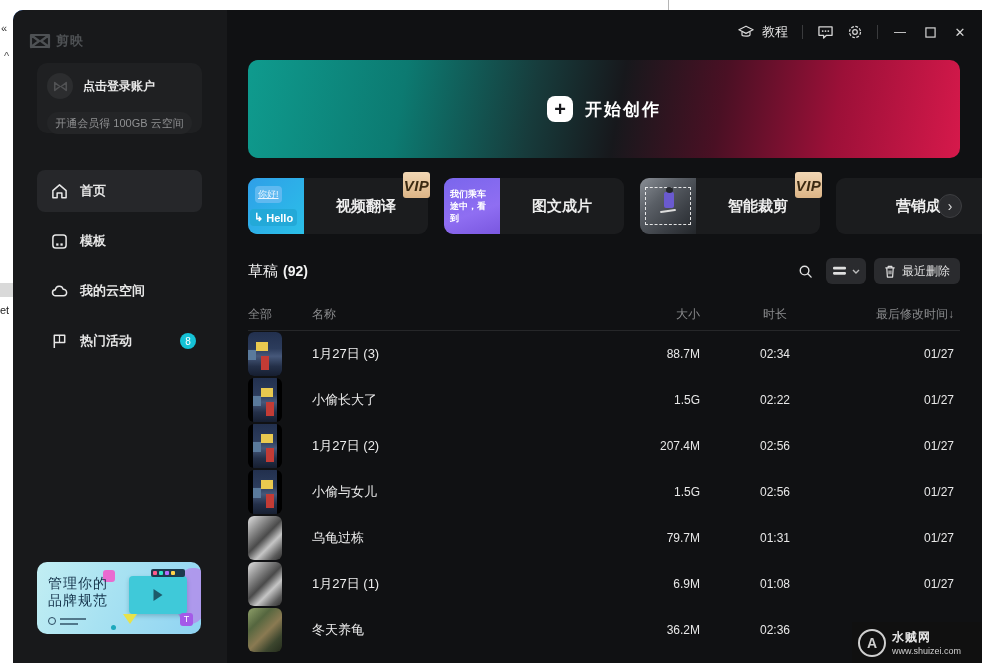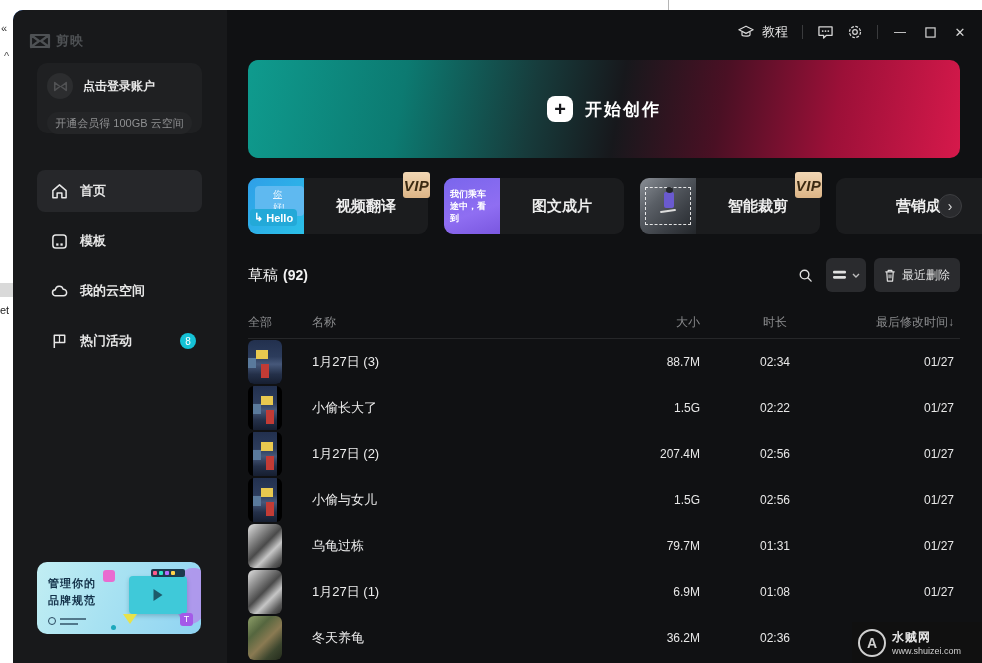--- a/index.html
+++ b/index.html
@@ -35,21 +35,21 @@
   .nav-item { height:42px; border-radius:8px; display:flex; align-items:center; gap:12px; padding:0 14px; cursor:pointer; color:#d9d9d9; position:relative; }
   .nav-item.active { background:#26272a; }
   .nav-icon { width:17px; height:17px; flex:none; }
   .nav-icon svg { display:block; }
   .nav-label { font-size:13px; font-weight:bold; color:#e6e6e6; }
   .nav-badge { position:absolute; right:6px; top:50%; transform:translateY(-50%); min-width:16px; height:16px; border-radius:8px;
                background:#15c2d6; color:#ffffff; font-size:10px; display:flex; align-items:center; justify-content:center; padding:0 4px; }
 
   .promo { position:absolute; left:24px; top:552px; width:164px; height:72px; border-radius:10px; overflow:hidden;
            background:linear-gradient(115deg,#c2eef3 0%,#a8e2f2 45%,#8fd3f2 100%); }
-  .promo-title { position:absolute; left:11px; top:13px; font-size:11px; font-weight:bold; line-height:17px; color:#14324a; letter-spacing:1px; }
+  .promo-title { position:absolute; left:11px; top:13px; font-size:14px; font-weight:normal; line-height:17px; color:#14324a; letter-spacing:1px; }
   .promo-logo-row { position:absolute; left:11px; bottom:9px; display:flex; align-items:center; gap:4px; }
   .promo-logo-dot { width:8px; height:8px; border:1px solid #2a4a60; border-radius:50%; }
   .promo-logo-lines { width:26px; height:7px; background:
       linear-gradient(#2a4a60,#2a4a60) 0 0/26px 2px no-repeat,
       linear-gradient(#2a4a60,#2a4a60) 0 5px/18px 2px no-repeat; opacity:.7; }
   .promo-player { position:absolute; right:14px; top:14px; width:58px; height:38px; background:#3fc9d9; border-radius:4px; box-shadow:0 2px 4px rgba(20,60,80,.25); }
   .promo-player-bar { position:absolute; top:-7px; right:2px; width:34px; height:8px; background:#1d3a4f; border-radius:2px; }
   .promo-player-bar i { position:absolute; top:2px; width:4px; height:4px; border-radius:1px; display:block; }
   .promo-play { position:absolute; left:50%; top:50%; transform:translate(-50%,-50%); width:0; height:0;
                 border-left:9px solid #1d5a6a; border-top:6px solid transparent; border-bottom:6px solid transparent; }
@@ -78,40 +78,40 @@
   .banner-label { font-size:17px; font-weight:bold; color:#ffffff; letter-spacing:2px; }
 
   .features { margin-top:20px; display:flex; gap:16px; position:relative; height:56px; }
   .fcard { width:180px; height:56px; flex:none; background:#1b1c1e; border-radius:9px; display:flex; align-items:center; position:relative; cursor:pointer; }
   .fthumb { width:56px; height:56px; border-radius:9px 0 0 9px; flex:none; position:relative; overflow:hidden; }
   .ftitle { flex:1; text-align:center; font-size:15px; font-weight:bold; color:#ededed; }
   .vip-badge { position:absolute; top:-6px; right:-2px; width:27px; height:26px; border-radius:3px;
                background:linear-gradient(180deg,#f2d7b4,#dcb486); color:#3c2a12; font-size:15px; font-weight:bold; font-style:italic;
                display:flex; align-items:center; justify-content:center; letter-spacing:.5px; }
   .thumb-translate { background:linear-gradient(135deg,#2f9fe8 0%,#2bc0e8 100%); }
-  .bubble1 { position:absolute; left:7px; top:8px; background:#5fb9f0; color:#eaf6ff; font-size:9px; padding:2px 18px; border-radius:4px;text-decoration:underline; }
+  .bubble1 { position:absolute; left:7px; top:8px; background:#5fb9f0; color:#eaf6ff; font-size:9px; padding:2px 3px; border-radius:4px;text-decoration:underline; }
   .bubble2 { position:absolute; left:2px; bottom:8px; background:#23a9d8; color:#ffffff; font-size:11px; font-weight:bold; padding:2px 4px; border-radius:4px; display:flex; gap:3px; align-items:center; }
   .thumb-article { background:linear-gradient(160deg,#7a66ec 0%,#8f6ef2 60%,#7a57e0 100%); display:flex; align-items:center; }
   .thumb-article-text { color:#ffffff; font-size:9px; font-weight:bold; line-height:12px; padding:4px 6px; }
   .thumb-crop { background:linear-gradient(135deg,#8a8f96 0%,#5a5f66 35%,#3a3e44 70%,#23262a 100%); }
   .crop-box { position:absolute; left:5px; top:9px; right:5px; bottom:9px; border:1px dashed rgba(255,255,255,.85); }
   .crop-figure { position:absolute; left:24px; top:14px; width:10px; height:16px; background:#6a5acf; border-radius:2px; }
   .crop-head { position:absolute; left:26px; top:9px; width:7px; height:6px; background:#23262a; border-radius:50%; }
   .crop-board { position:absolute; left:20px; top:32px; width:16px; height:2px; background:#dddddd; border-radius:1px; transform:rotate(-8deg); }
   .thumb-marketing { background:linear-gradient(160deg,#9a3cf2 0%,#c33ee0 100%); display:flex; flex-direction:column; align-items:center; justify-content:center; gap:2px; }
   .mk1 { color:#ffd44d; font-size:9px; font-weight:bold; }
   .mk2 { color:#ffffff; font-size:9px; font-weight:bold; }
   .feat-arrow { position:absolute; right:-2px; top:50%; transform:translateY(-50%); width:24px; height:24px; border-radius:50%;
                 background:#2a2b2e; border:1px solid #3d3e41; color:#e0e0e0; font-size:14px; display:flex; align-items:center; justify-content:center; cursor:pointer; z-index:3; }
 
   .drafts-head { margin-top:24px; display:flex; align-items:center; }
   .drafts-title { font-size:15px; font-weight:normal; color:#f2f2f2; }
   .drafts-count { font-size:14px; font-weight:bold; color:#f2f2f2; margin-left:5px; }
   .drafts-tools { margin-left:auto; display:flex; align-items:center; gap:8px; }
-  .tool-btn { height:34px; border-radius:6px; background:#2a2b2e; display:flex; align-items:center; justify-content:center; gap:6px; color:#e0e0e0; cursor:pointer; }
+  .tool-btn { height:26px; border-radius:6px; background:#2a2b2e; display:flex; align-items:center; justify-content:center; gap:6px; color:#e0e0e0; cursor:pointer; }
   .tool-search { width:26px; background:transparent; }
   .tool-view { width:40px; }
   .tool-delete { padding:0 10px; font-size:12px; }
 
   .thead { margin-top:18px; display:grid; grid-template-columns:64px 1fr 150px 150px 110px; align-items:center; height:24px;
            font-size:12px; color:#8a8b8d; }
   .thead .c-size,.trow .c-size { text-align:right; }
   .thead .c-dur,.trow .c-dur { text-align:center; }
   .thead .c-mod,.trow .c-mod { text-align:right; padding-right:6px; }
   .thead-divider { height:1px; background:#262729; margin-top:4px; }

